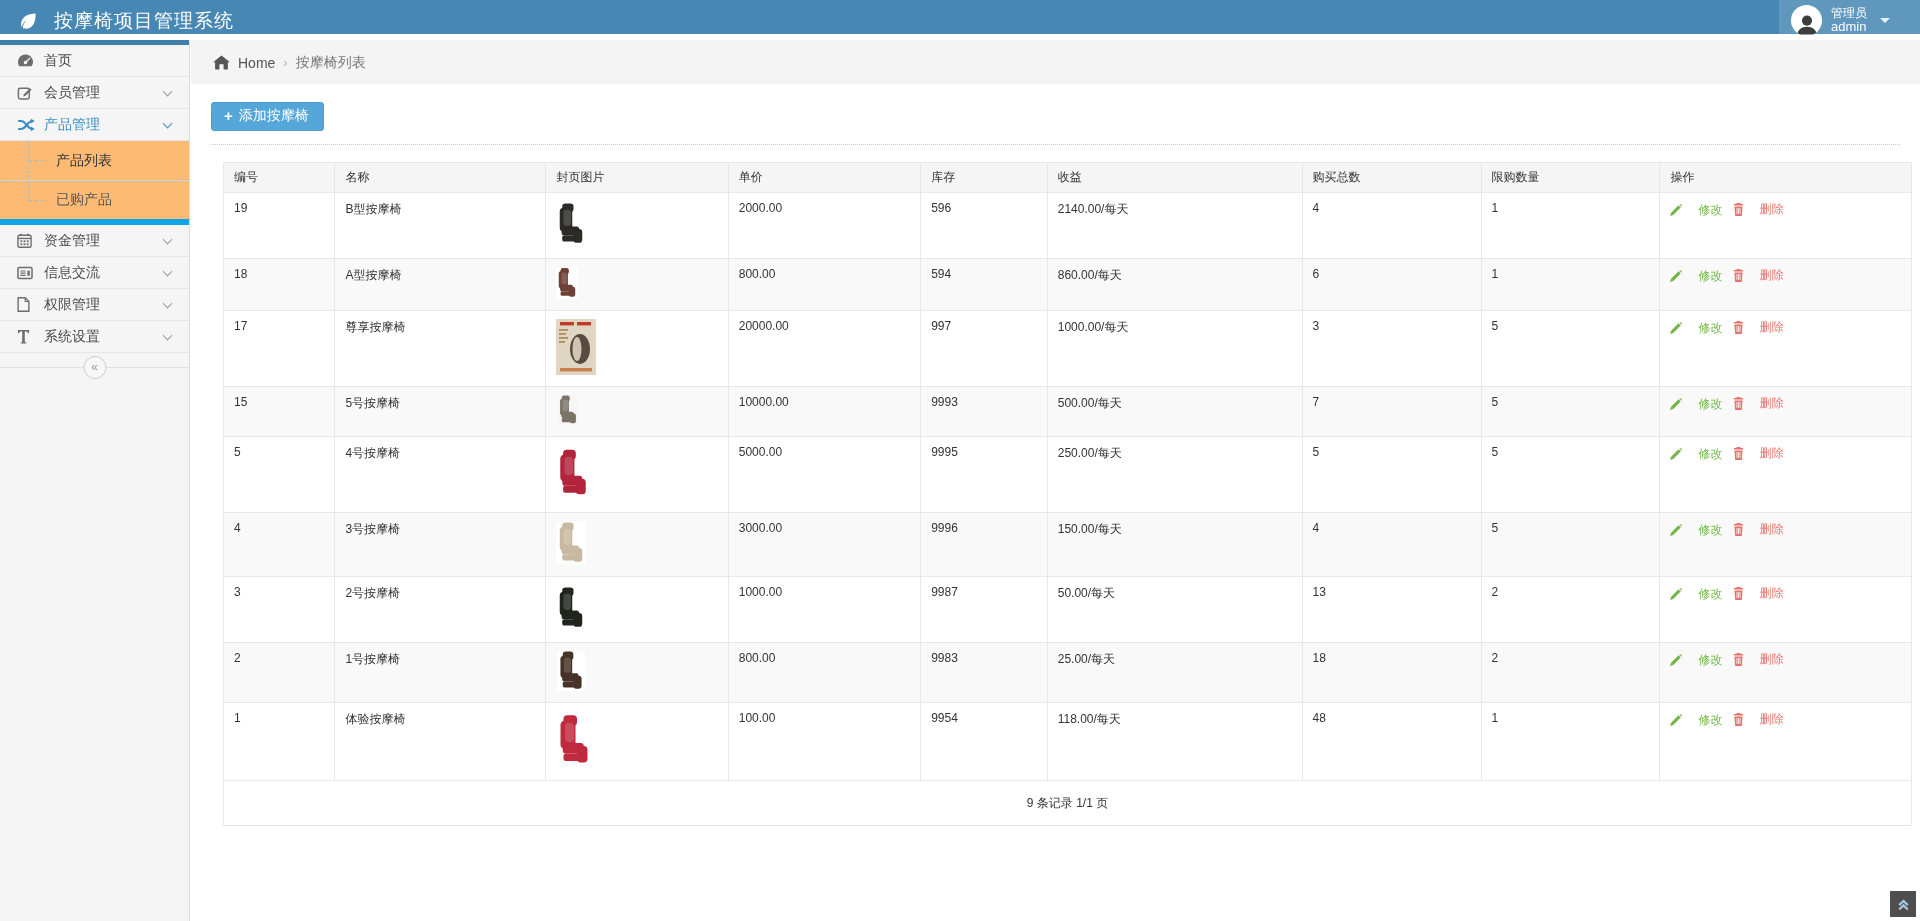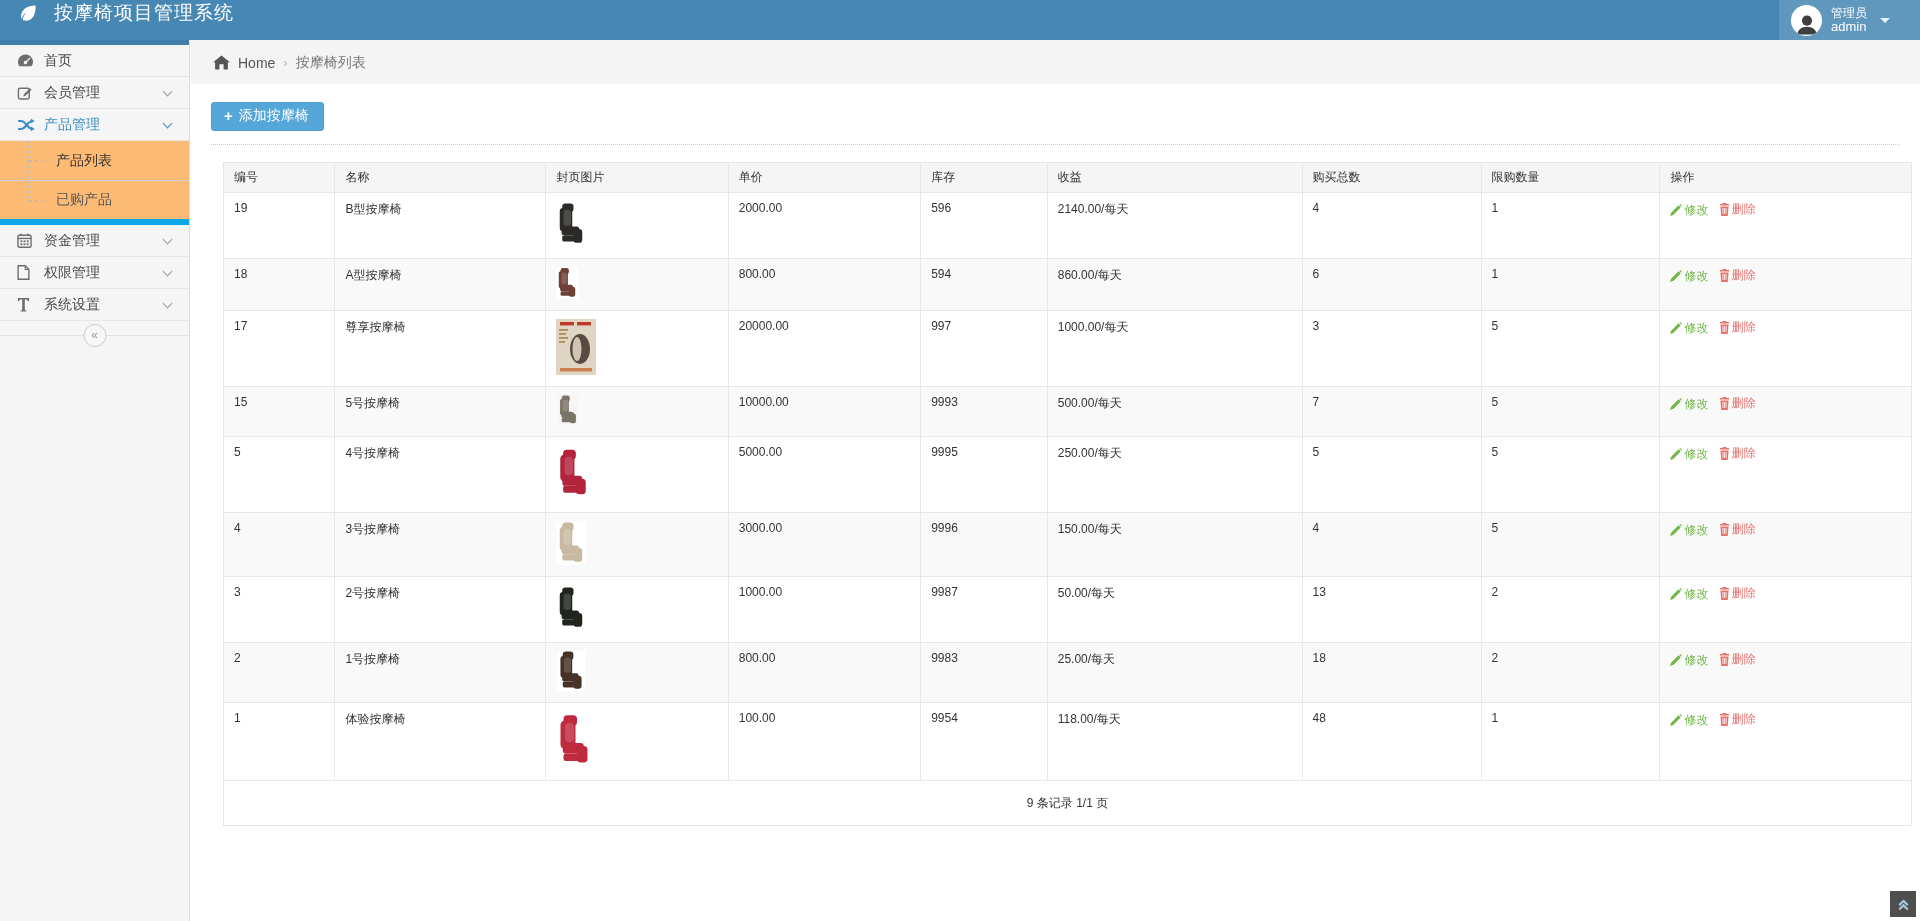--- a/index.html
+++ b/index.html
@@ -2,22 +2,22 @@
 <html><head>
 <meta charset="utf-8">
 <style>
   * { box-sizing: border-box; margin: 0; padding: 0; }
   html,body { width:1920px; height:921px; }
   body {
     font-family: "Liberation Sans", "DejaVu Sans", sans-serif;
     background:#fff; color:#333; overflow:hidden; position:relative; font-size:14px;
   }
   
-  .navbar{ position:absolute; top:0; left:0; right:0; height:40px; background:#4687b3;
-           display:flex; align-items:flex-start; padding-left:18px; z-index:30;}
+  .navbar{ position:absolute; top:0; left:0; right:0; height:34px; background:#4687b3;
+           display:flex; align-items:flex-end; padding-left:18px; z-index:30;}
   .brand{ display:flex; align-items:center; gap:9px; color:#fff; }
   .brand-title{ font-size:19px; letter-spacing:1px; }
   .nav-user{ position:absolute; right:0; top:0; height:40px; background:rgba(255,255,255,.14);
              display:flex; align-items:center; gap:9px; padding:0 30px 0 12px; cursor:pointer;}
   .avatar{ width:31px; height:31px; border-radius:50%; background:#fff; display:flex;
            align-items:flex-end; justify-content:center; overflow:hidden;}
   .user-text{ color:#fff; font-size:12px; line-height:14px; }
   .user-text .uname{ font-size:13px; }
   .caret-down{ width:0; height:0; border-left:5px solid transparent; border-right:5px solid transparent;
                border-top:5px solid #e8f1f7; margin-left:4px;}
@@ -60,21 +60,21 @@
             cursor:pointer;}
   .btn-add .plus{ font-size:15px; font-weight:bold; line-height:14px;}
   .dotted-divider{ margin-top:13px; border-top:1px dotted #c9c9c9; }
   
   table{ width:100%; border-collapse:collapse; margin-top:17px; font-size:12px; color:#333;margin-left:12px;}
   th{ background:#f5f5f5; font-weight:400; text-align:left; padding:6px 10px;
       border:1px solid #e7e7e7; color:#333; height:30px;}
   td{ border:1px solid #e7e7e7; padding:8px 10px; vertical-align:top; }
   tbody tr:nth-child(even) td{ background:#f9f9f9; }
   .cover{ display:inline-block; line-height:0; }
-  .act-link{ text-decoration:none; display:inline-flex; align-items:center; gap:2px; margin-right:7px;
+  .act-link{ text-decoration:none; display:inline-flex; align-items:center; gap:16px; margin-right:7px;
              cursor:pointer;}
   .act-edit{ color:#72b648; }
   .act-del{ color:#e7716b; }
   tfoot td{ text-align:center; height:45px; vertical-align:middle; color:#333; background:#fff;}
   
   .back-top{ position:absolute; right:4px; bottom:4px; width:26px; height:26px; background:#4e4e4e;
              display:flex; align-items:center; justify-content:center; cursor:pointer; z-index:40;}
 </style>
 <title>按摩椅项目管理系统</title></head>
 <body>
@@ -158,20 +158,31 @@
               <rect x="3.6" y="7.8" width="2" height="2"></rect>
               <rect x="7" y="7.8" width="2" height="2"></rect>
               <rect x="10.4" y="7.8" width="2" height="2"></rect>
               <rect x="3.6" y="11" width="2" height="2"></rect>
               <rect x="7" y="11" width="2" height="2"></rect>
               <rect x="10.4" y="11" width="2" height="2"></rect>
             </g>
           </svg>
         </span>
     <span class="mi-label">资金管理</span>
+    <span class="chev"></span>
+      </div>
+      <div class="menu-item">
+        <span class="mi-icon">
+          <svg width="16" height="14" viewBox="0 0 16 14">
+            <rect x="1" y="1.5" width="14" height="11" rx="1.2" fill="none" stroke="#6e6e6e" stroke-width="1.5"></rect>
+            <path stroke="#6e6e6e" stroke-width="1.2" d="M3.4 5h5.2M3.4 7.2h5.2M3.4 9.4h5.2"></path>
+            <rect x="10.4" y="4.6" width="2.4" height="5.2" fill="#6e6e6e"></rect>
+          </svg>
+        </span>
+    <span class="mi-label">信息交流</span>
     <span class="chev"></span>
       </div>
       <div class="menu-item">
         <span class="mi-icon">
           <svg width="13" height="15" viewBox="0 0 14 16">
             <path fill="none" stroke="#6e6e6e" stroke-width="1.5" d="M1.2.8h7.6l4 4v10.4H1.2z"></path>
             <path fill="none" stroke="#6e6e6e" stroke-width="1.2" d="M8.8.8v4h4"></path>
           </svg>
         </span>
     <span class="mi-label">权限管理</span>

